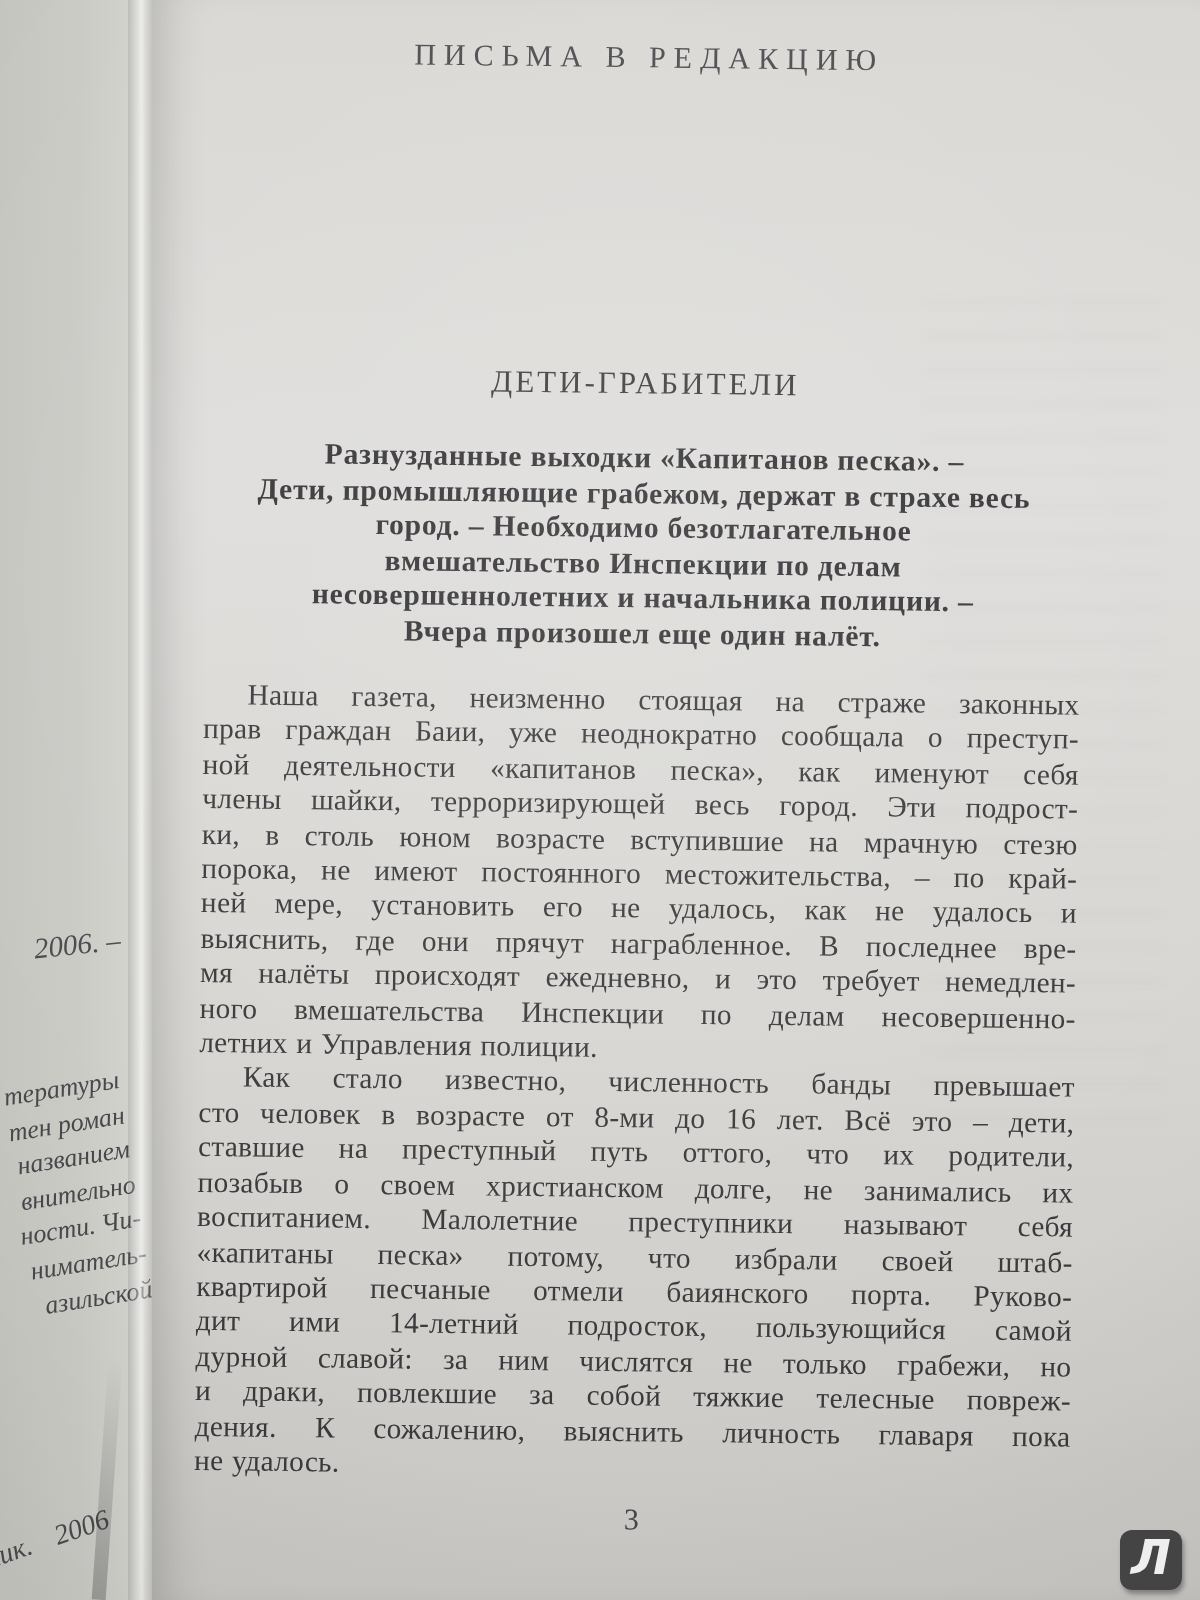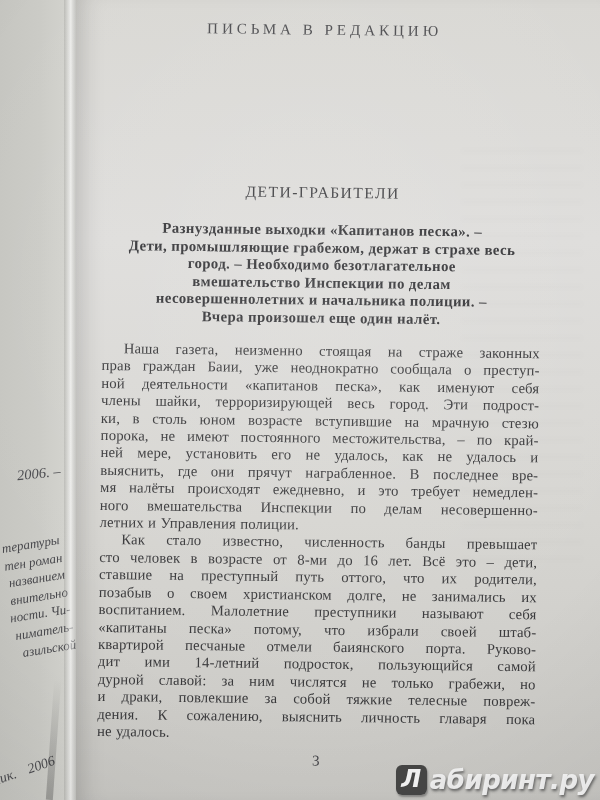--- a/index.html
+++ b/index.html
@@ -181,16 +181,15 @@
         </div>
     </div>
 
     <div class="pagenum">3</div>
   </div>
 
   <div class="vignette"></div>
 
   <div class="watermark">
     <span class="wm-badge">Л</span>
-    <span class="wm-text">абиринт.ру</span>
   </div>
 
 </div>
 
 </body></html>

